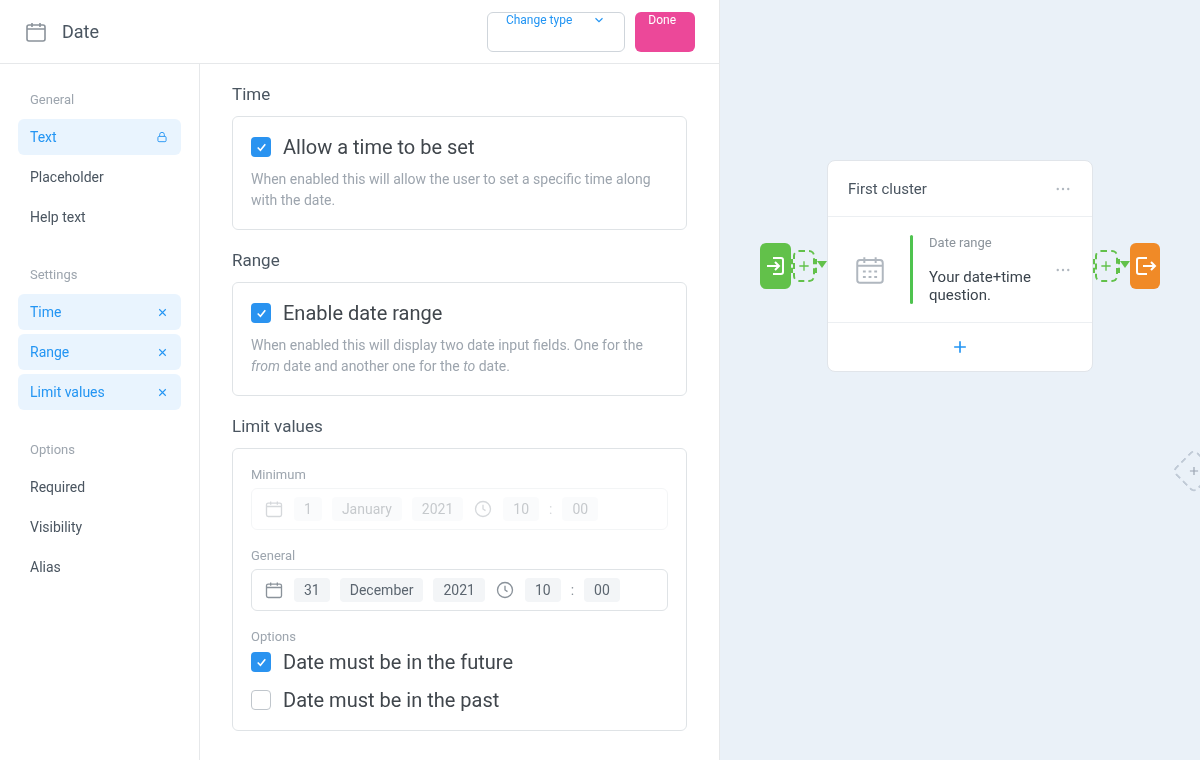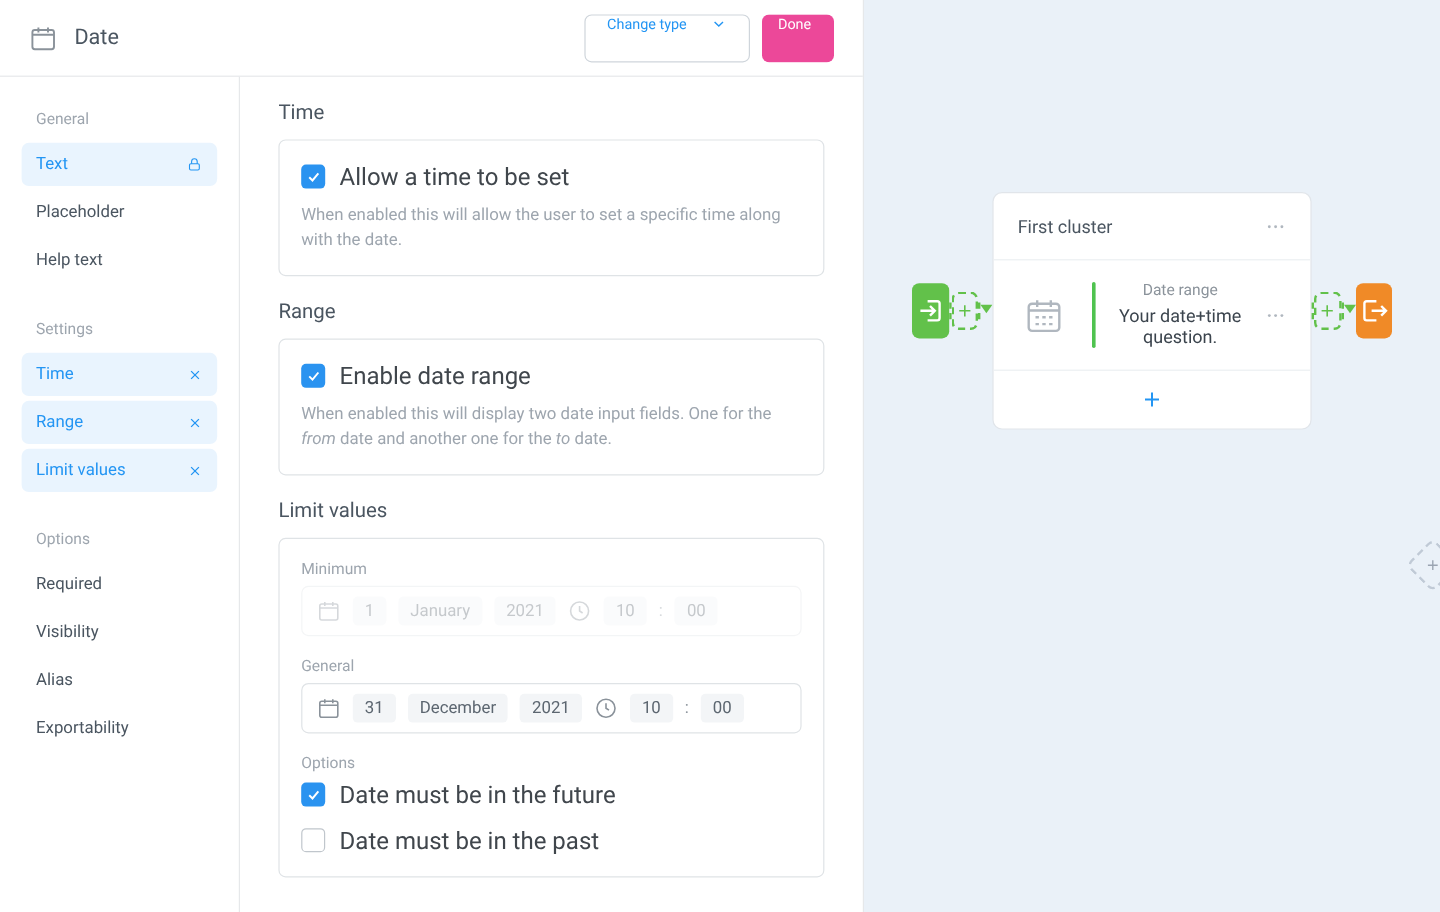--- a/index.html
+++ b/index.html
@@ -243,21 +243,21 @@
   }
   .cluster-item .green-bar {
     width: 3px;
     background: #4fc34f;
     border-radius: 2px;
   }
   .cluster-item .icon-cell {
     display: flex; align-items: center; justify-content: center;
     width: 48px;
   }
-  .cluster-item .body { flex: 1; display: flex; flex-direction: column; justify-content: center; gap: 4px; min-height: 42px; text-align: center; }
+  .cluster-item .body { flex: 1; display: flex; flex-direction: column; justify-content: center; gap: 18px; min-height: 42px; }
   .cluster-item .small { font-size: 13px; color: #8b939b; }
   .cluster-item .big   { font-size: 15px; color: #3b444d; }
   .cluster-item .dots  { display: flex; align-items: center; color: #b0b7bf; cursor: pointer; }
   .cluster-add-row {
     height: 48px;
     display: flex;
     align-items: center;
     justify-content: center;
     cursor: pointer;
   }
@@ -367,23 +367,20 @@
       <div class="sidebar-group-title">Options</div>
       <div class="sidebar-item">
         <span class="label">Required</span>
       </div>
       <div class="sidebar-item">
         <span class="label">Visibility</span>
       </div>
       <div class="sidebar-item">
         <span class="label">Alias</span>
       </div>
-      <div class="sidebar-item">
-        <span class="label">Exportability</span>
-      </div>
     </div>
 
     <div class="content">
 
       <div class="section-heading">Time</div>
       <div class="card">
         <div class="checkbox-row">
           <span class="checkbox checked">
             <svg class="ico" width="13" height="13" viewBox="0 0 24 24" fill="none" stroke-width="3">
                 <path d="M5 12l5 5 9-11"></path>

